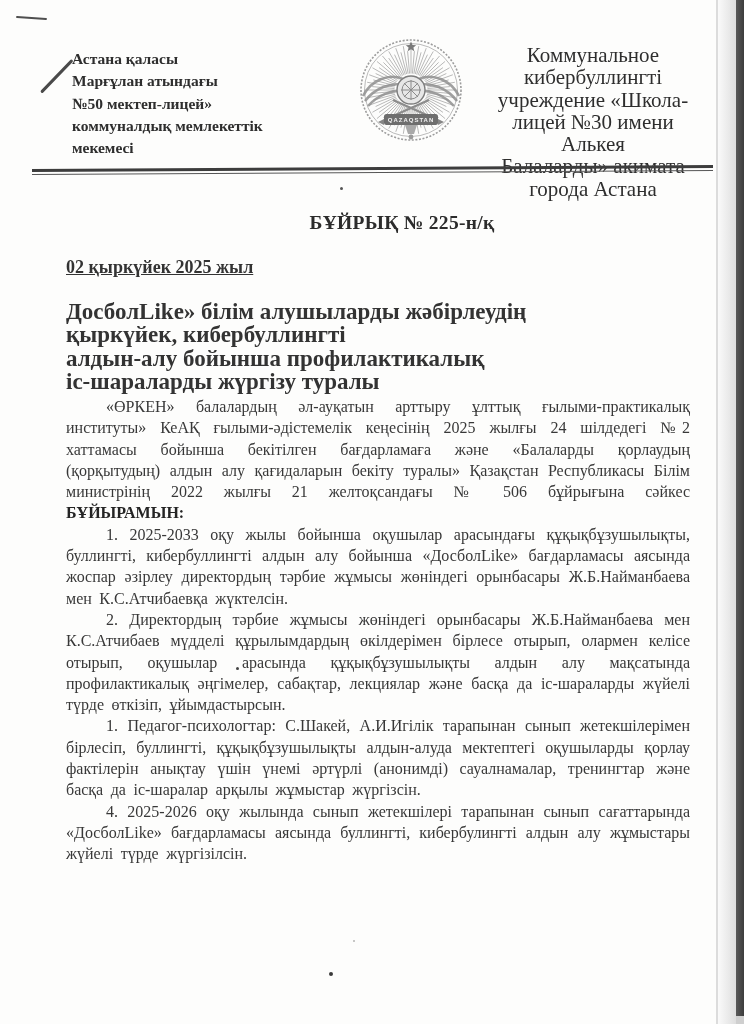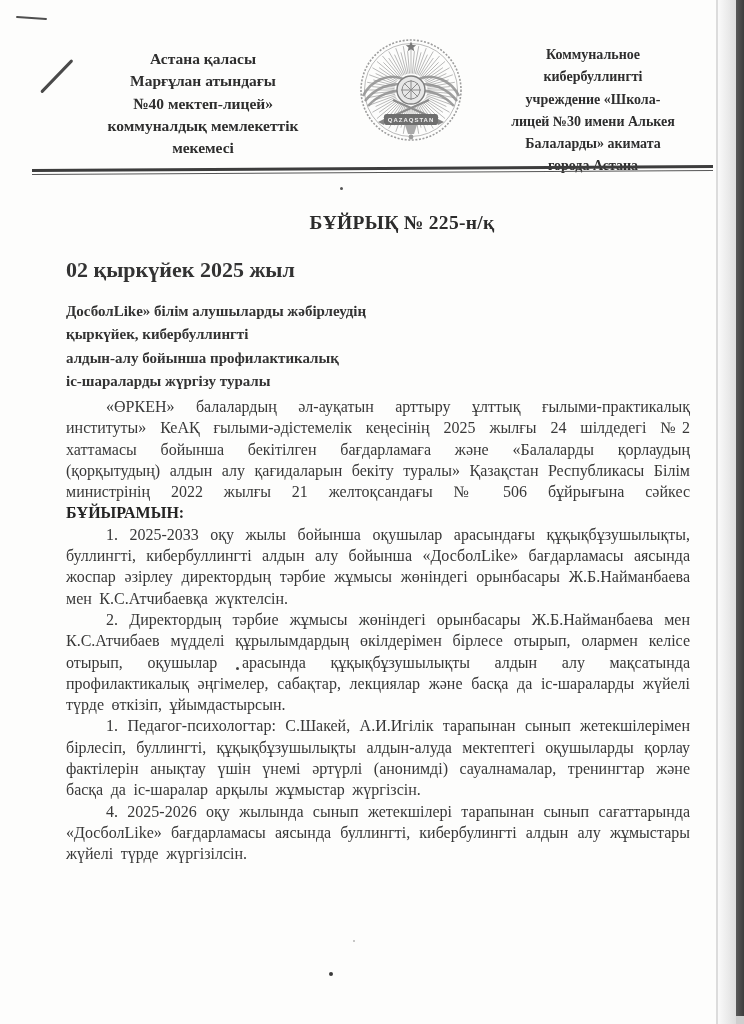--- a/index.html
+++ b/index.html
@@ -24,47 +24,47 @@
     border-radius:2px;transform:rotate(-46deg);transform-origin:left center;}
   .speck{position:absolute;border-radius:50%;}
   .speck.s1{left:340px;top:187px;width:3px;height:3px;background:#555;}
   .speck.s2{left:329px;top:972px;width:4px;height:4px;background:#3a3a3a;}
   .speck.s3{left:236px;top:667px;width:3px;height:3px;background:#444;}
   .speck.s4{left:353px;top:940px;width:2px;height:2px;background:#b5b5b5;}
 
   
   .hdr-left{
     position:absolute;left:72px;top:48px;width:262px;
-    text-align:center;font-weight:bold;font-size:15.5px;line-height:22.3px;color:#2e2e2e;
+    font-weight:bold;font-size:15.5px;line-height:22.3px;color:#2e2e2e;
   }
   .hdr-right{
     position:absolute;left:482px;top:44px;width:222px;
-    text-align:center;font-weight:bold;font-size:14px;line-height:22.3px;color:#2e2e2e;
+    text-align:center;font-weight:normal;font-size:21px;line-height:22.3px;color:#2e2e2e;
   }
   .emblem{position:absolute;left:351px;top:38px;width:120px;height:120px;}
   .rule{
     position:absolute;left:32px;top:167px;width:681px;height:3.2px;background:#3d3d3d;
     transform:rotate(-0.35deg);
   }
   .rule::after{
     content:"";position:absolute;left:0;top:4.6px;width:100%;height:1.2px;background:#565656;
   }
 
   
   .title{
     position:absolute;left:0;top:212px;width:744px;text-align:center;
     font-weight:bold;font-size:19.5px;color:#2c2c2c;letter-spacing:.3px;
     transform:translateX(30px);
   }
   .date-line{
-    position:absolute;left:66px;top:257px;font-weight:bold;font-size:22px;color:#333;
+    position:absolute;left:66px;top:257px;font-weight:bold;font-size:18px;color:#333;text-decoration:underline;
   }
   .subject{
     position:absolute;left:66px;top:300px;width:540px;
-    font-weight:bold;font-size:15px;line-height:23.4px;color:#333;
+    font-weight:bold;font-size:23px;line-height:23.4px;color:#333;
   }
   .body-text{
     position:absolute;left:66px;top:396px;width:624px;
     font-size:16px;line-height:21.3px;color:#383838;
     text-align:justify;word-spacing:3.5px;
   }
   .body-text p{margin:0;text-indent:40px;}
   .body-text strong{color:#242424;}
 </style>
 </head>
@@ -75,21 +75,21 @@
   <div class="pen-mark-a"></div>
   <div class="pen-mark-b"></div>
   <div class="speck s1"></div>
   <div class="speck s2"></div>
   <div class="speck s3"></div>
   <div class="speck s4"></div>
 
   <div class="hdr-left">
     <div>Астана қаласы</div>
     <div>Марғұлан атындағы</div>
-    <div>№40 мектеп-лицей»</div>
+    <div>№50 мектеп-лицей»</div>
     <div>коммуналдық мемлекеттік</div>
     <div>мекемесі</div>
   </div>
 
   <div class="emblem">
     <svg viewBox="0 0 120 120" width="120" height="120" xmlns="http://www.w3.org/2000/svg">
       <circle cx="60" cy="52" r="50" fill="none" stroke="#9c9c9c" stroke-width="1.6" stroke-dasharray="2 1.6"></circle>
       <circle cx="60" cy="52" r="46.5" fill="none" stroke="#b2b2b2" stroke-width="0.9"></circle>
       <g>
           <line x1="76.50" y1="52.00" x2="104.50" y2="52.00" stroke="#9b9b9b" stroke-width="0.7"></line>

